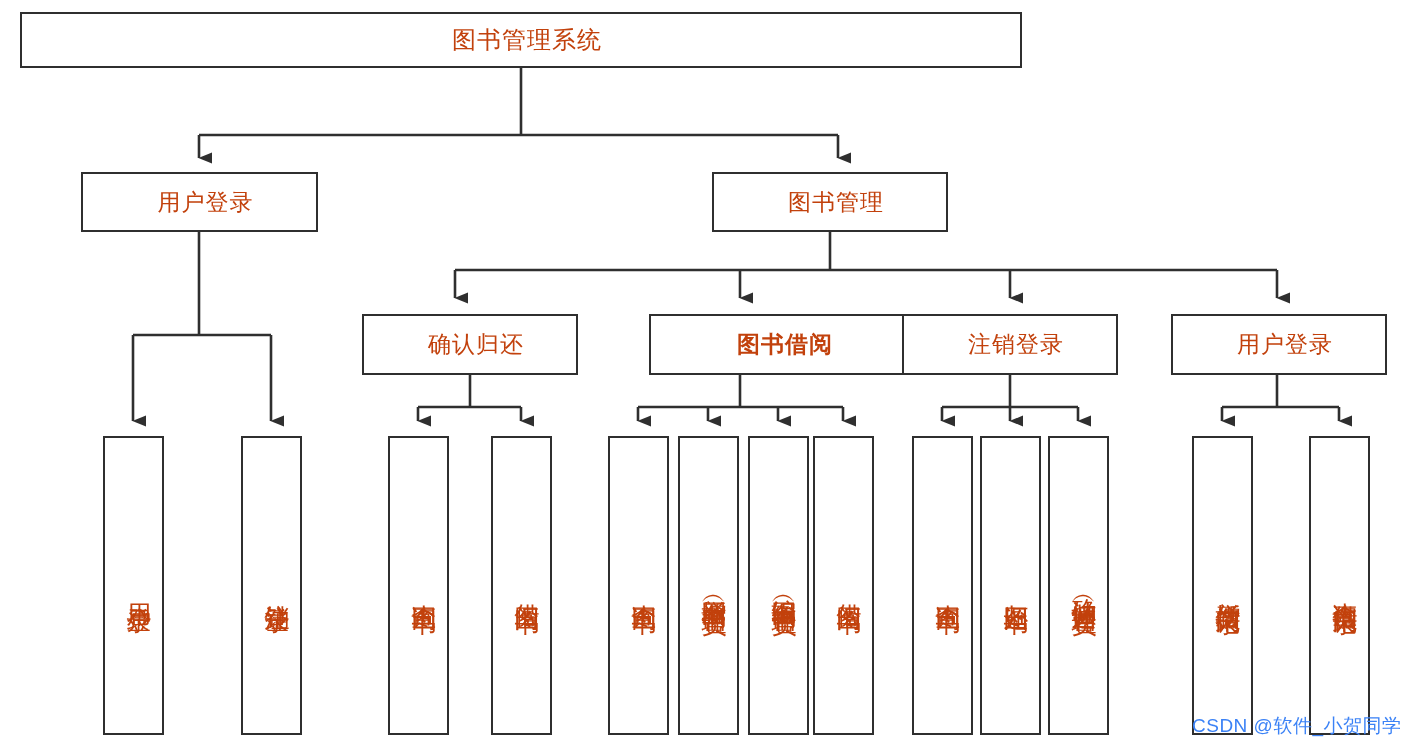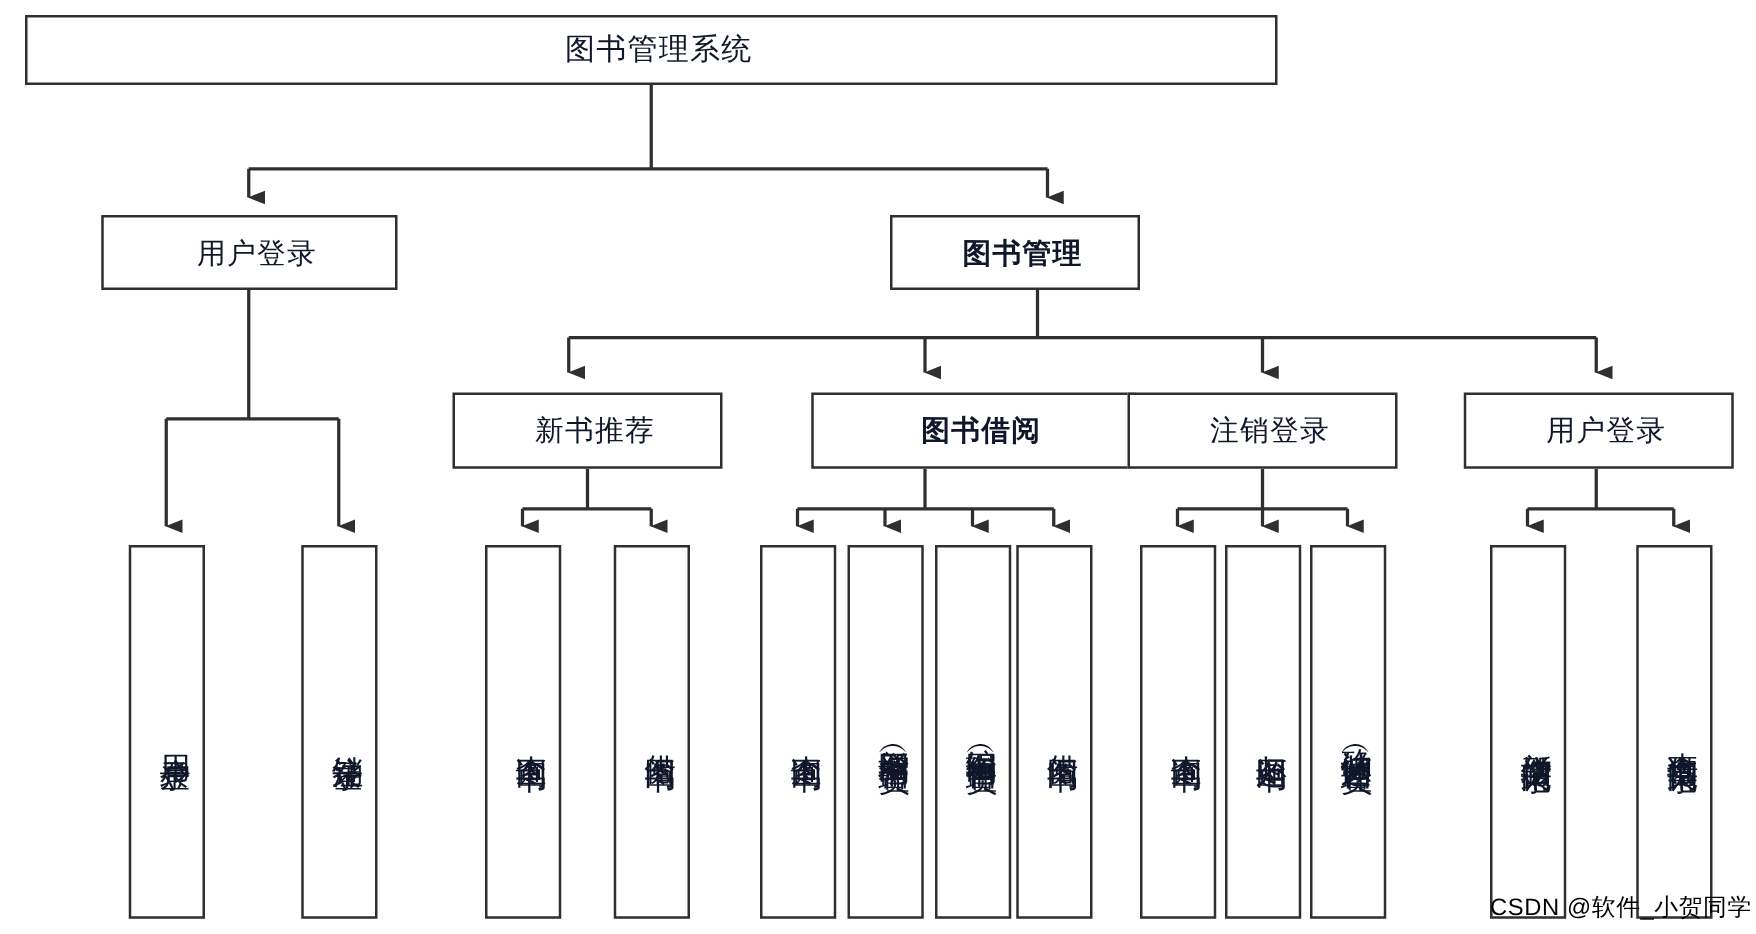--- a/index.html
+++ b/index.html
@@ -26,21 +26,21 @@
     pointer-events: none;
   }
   .node {
     position: absolute;
     box-sizing: border-box;
     border: 2.5px solid #2f2f2f;
     background: #ffffff;
     display: flex;
     align-items: center;
     justify-content: center;
-    color: #0f172a;
+    color: #c2410c;
     padding-left: 12px;
   }
   .node-label {
     display: block;
     text-align: center;
     line-height: 1.05;
     white-space: nowrap;
   }
   .node.horiz .node-label {
     font-size: 23px;
@@ -59,21 +59,21 @@
     writing-mode: vertical-rl;
     text-orientation: upright;
     font-size: 25px;
     line-height: 1.12;
     letter-spacing: 2px;
     white-space: nowrap;
     max-height: 100%;
   }
   .watermark {
     position: absolute;
-    color: #000000;
+    color: #3b82f6;
     font-size: 19px;
     letter-spacing: 0.5px;
     white-space: nowrap;
     user-select: none;
   }
 </style>
 </head>
 <body>
 
 <div id="canvas">
@@ -130,26 +130,26 @@
   </svg>
 
   <div class="node root horiz" style="left:20px; top:12px; width:1002px; height:56px;">
     <span class="node-label">图书管理系统</span>
   </div>
 
   <div class="node horiz" style="left:81px; top:172px; width:237px; height:60px;">
     <span class="node-label">用户登录</span>
   </div>
 
-  <div class="node horiz" style="left:712px; top:172px; width:200px; height:60px;font-weight:bold;">
+  <div class="node horiz" style="left:712px; top:172px; width:236px; height:60px;">
     <span class="node-label">图书管理</span>
   </div>
 
   <div class="node horiz" style="left:362px; top:314px; width:216px; height:61px;">
-    <span class="node-label">新书推荐</span>
+    <span class="node-label">确认归还</span>
   </div>
 
   <div class="node horiz" style="left:649px; top:314px; width:260px; height:61px;font-weight:bold;">
     <span class="node-label">图书借阅</span>
   </div>
 
   <div class="node horiz" style="left:902px; top:314px; width:216px; height:61px;">
     <span class="node-label">注销登录</span>
   </div>
 

